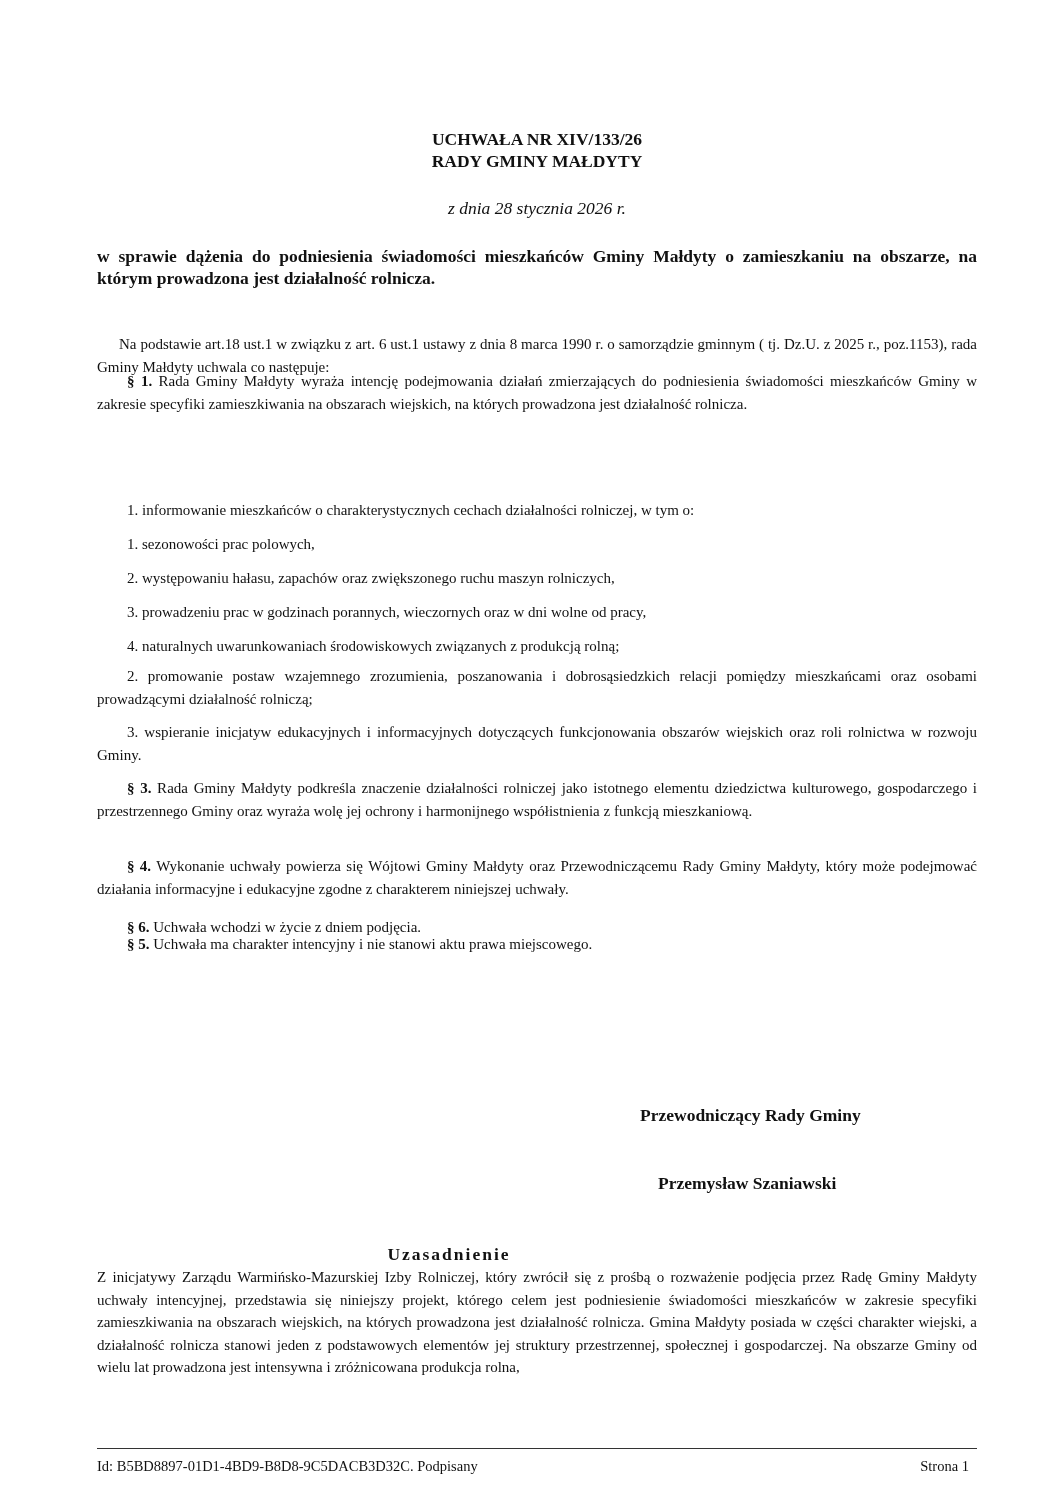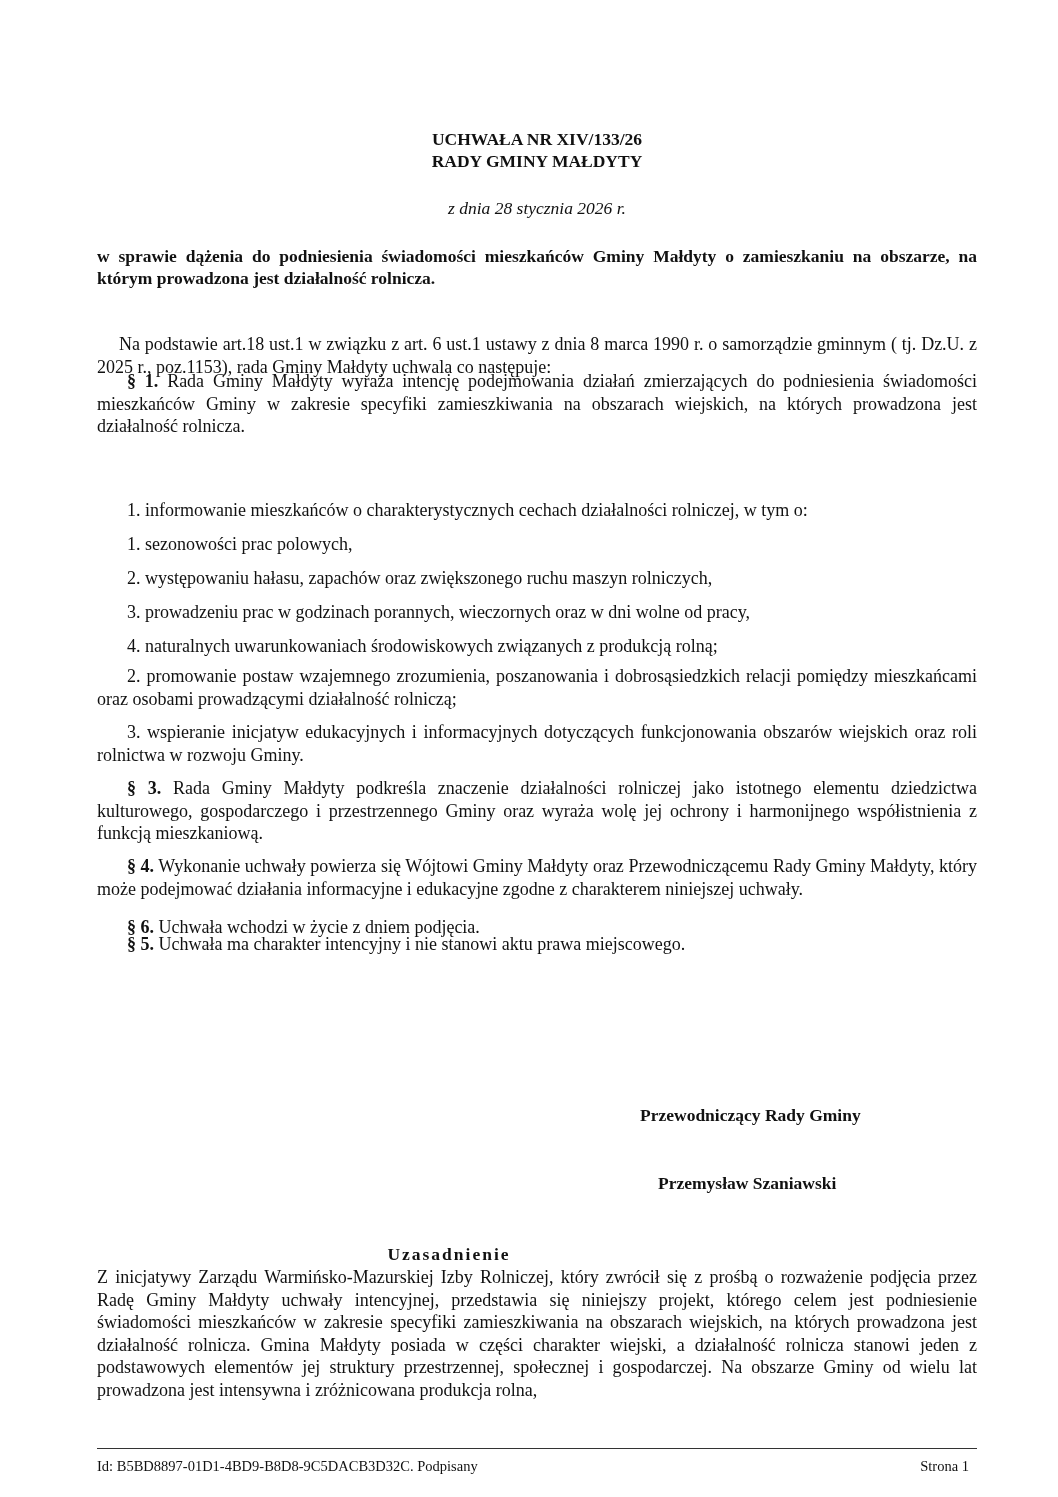--- a/index.html
+++ b/index.html
@@ -3,21 +3,21 @@
 <meta charset="utf-8">
 <style>
   html, body { margin: 0; padding: 0; background: #ffffff; }
   body { width: 1058px; height: 1497px; position: relative; overflow: hidden;
          font-family: "Liberation Serif", "DejaVu Serif", serif; color: #111111; }
   .page { position: absolute; left: 0; top: 0; width: 1058px; height: 1497px; background: #fff; }
   .abs { position: absolute; margin-left: 8px; }
   .title { left: 0; width: 1058px; text-align: center; font-weight: bold; font-size: 17.5px; line-height: 22px; }
   .date { left: 0; width: 1058px; text-align: center; font-size: 17.5px; }
   .subject { left: 89px; width: 880px; font-weight: bold; font-size: 17.5px; line-height: 22px; text-align: justify; }
-  .para { left: 89px; width: 880px; font-size: 18px; line-height: 22.5px; text-align: justify; }
+  .para { left: 89px; width: 880px; font-size: 15px; line-height: 22.5px; text-align: justify; }
   .para.indent { text-indent: 30px; }
   .par-num { font-weight: bold; }
   .sig { font-size: 17.5px; }
   .sig-name { font-size: 17.5px; font-weight: bold; }
   .uzas-title { left: 0; width: 882px; text-align: center; font-weight: bold; font-size: 17.5px; letter-spacing: 2px; }
   .footer-rule { left: 89px; width: 880px; top: 1448px; height: 0; border-top: 1px solid #333; }
   .footer-id { left: 89px; top: 1458px; font-size: 14.5px; }
   .footer-page { right: 89px; top: 1458px; font-size: 14.5px; }
 </style>
 </head>

